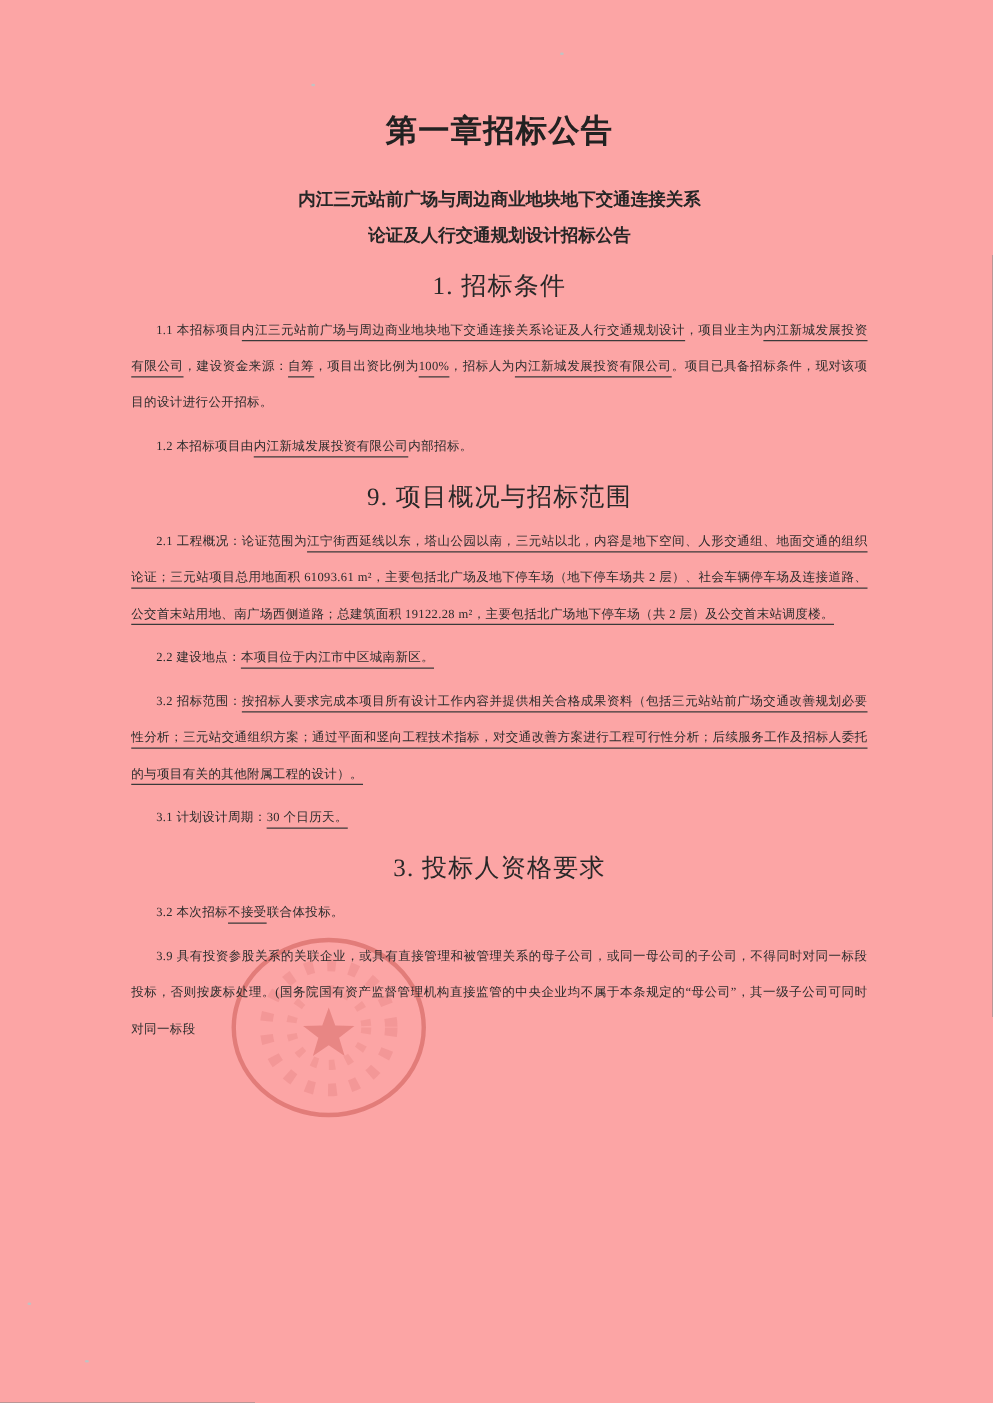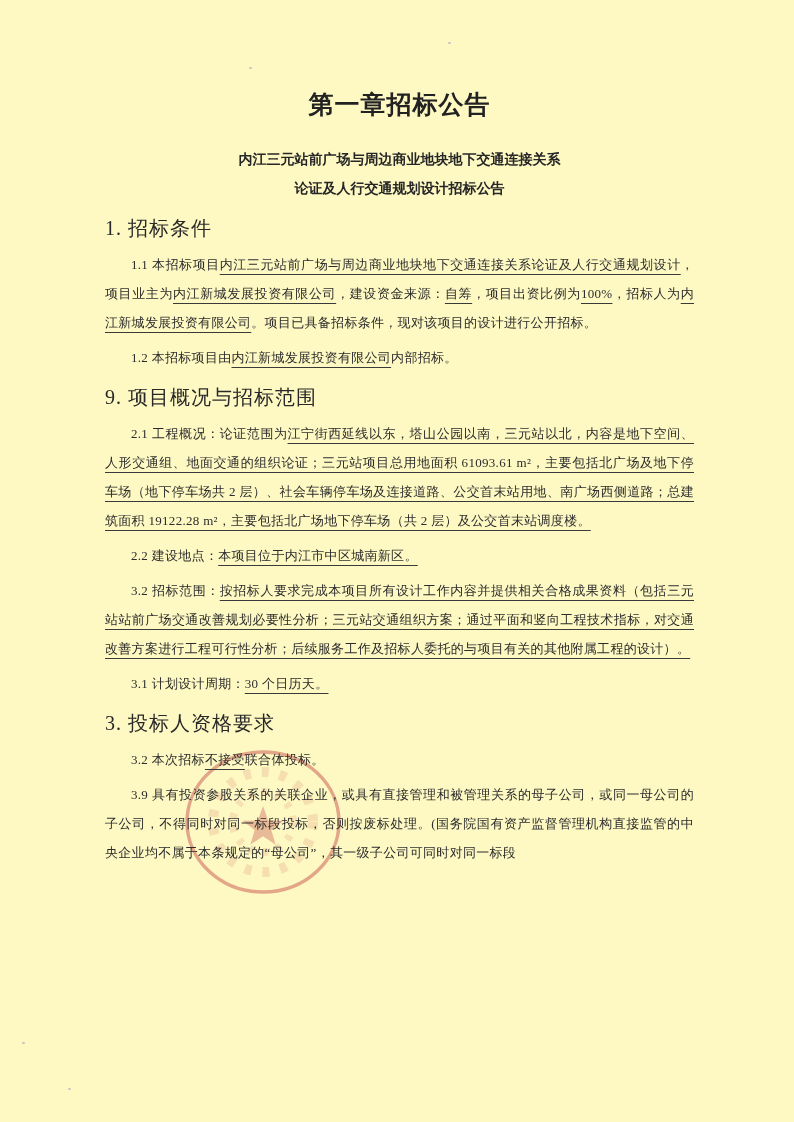--- a/index.html
+++ b/index.html
@@ -1,21 +1,21 @@
 <!DOCTYPE html>
 <html><head>
 <meta charset="utf-8">
 <style>
   html, body { margin: 0; padding: 0; background: #8a8a8a; }
   .page {
     position: relative;
     width: 794px;
     height: 1122px;
     margin: 0 auto;
-    background: #fef9c3;
+    background: #fca5a5;
     overflow: hidden;
     font-family: "Liberation Serif", "DejaVu Serif", serif;
     color: #2c2c2c;
   }
   .content {
     position: relative;
     z-index: 1;
     padding: 88px 100px 0 105px;
   }
   .chapter-title {
@@ -35,24 +35,25 @@
     font-weight: 700;
     line-height: 29px;
     color: #262626;
   }
   .sec-heading {
     margin: 12px 0 8px 0;
     font-size: 20px;
     font-weight: 500;
     letter-spacing: 1px;
     color: #282828;
+    text-align: center;
   }
   .para {
     margin: 6px 0;
-    font-size: 13px;
+    font-size: 10px;
     line-height: 29px;
     text-indent: 2em;
     text-align: justify;
     letter-spacing: 0.3px;
   }
   .para .u {
     text-decoration: underline;
     text-decoration-thickness: 1px;
     text-underline-offset: 5px;
     text-decoration-color: #3a3a3a;

